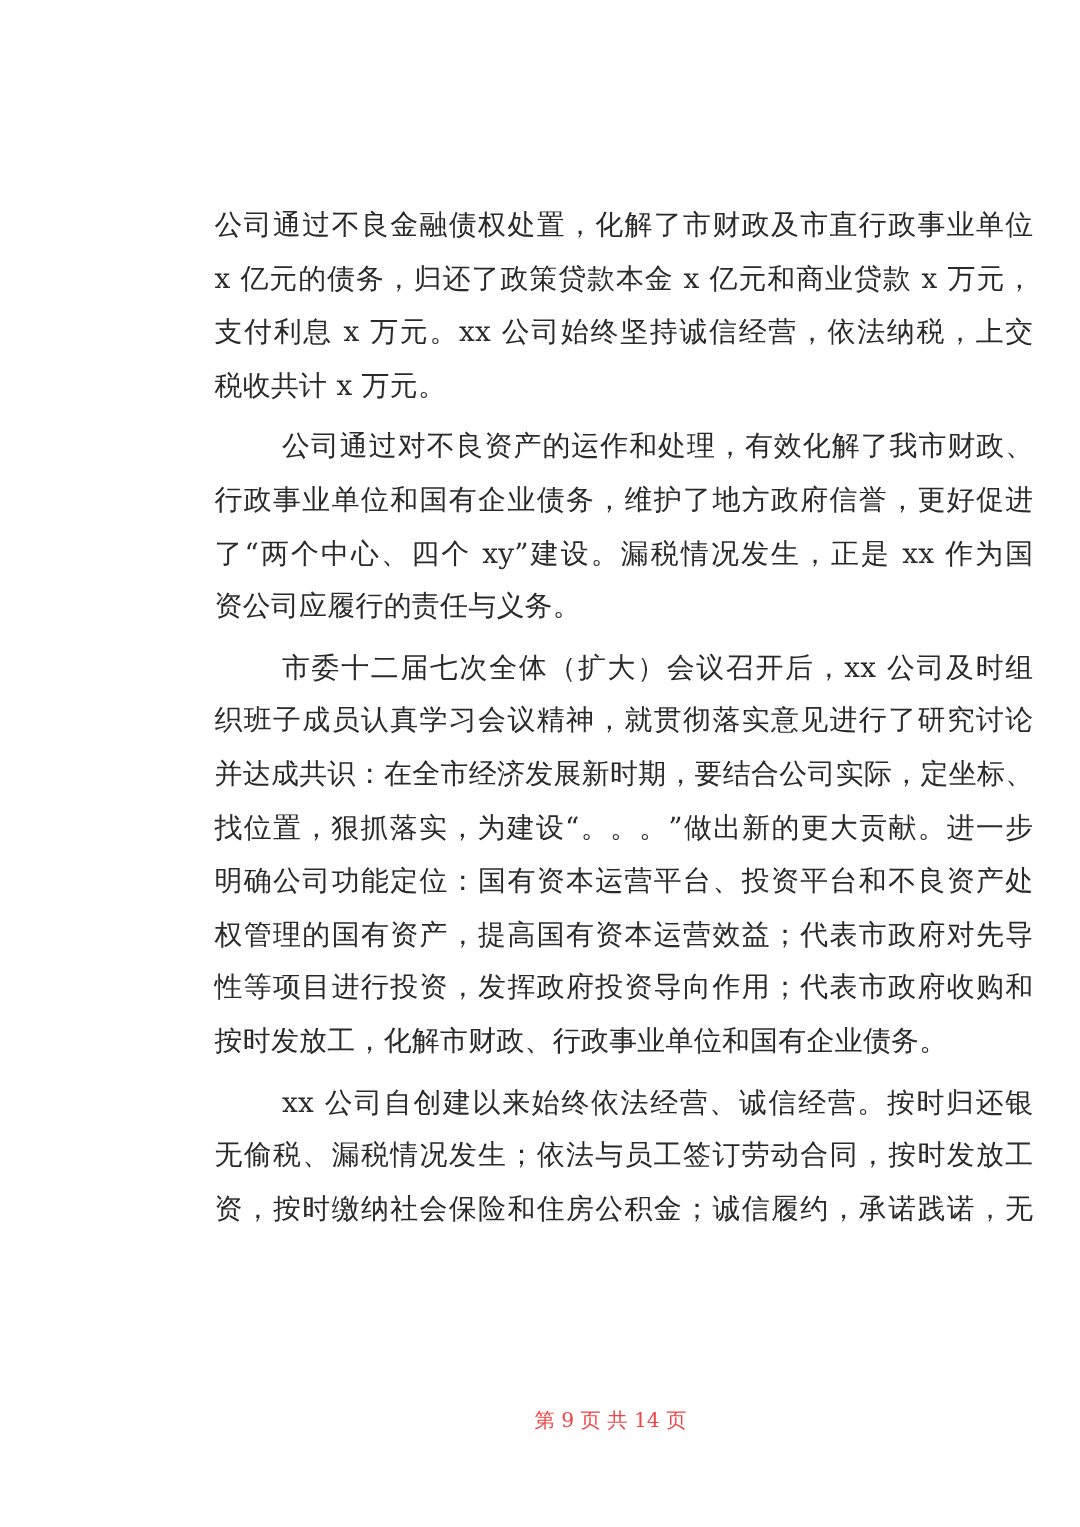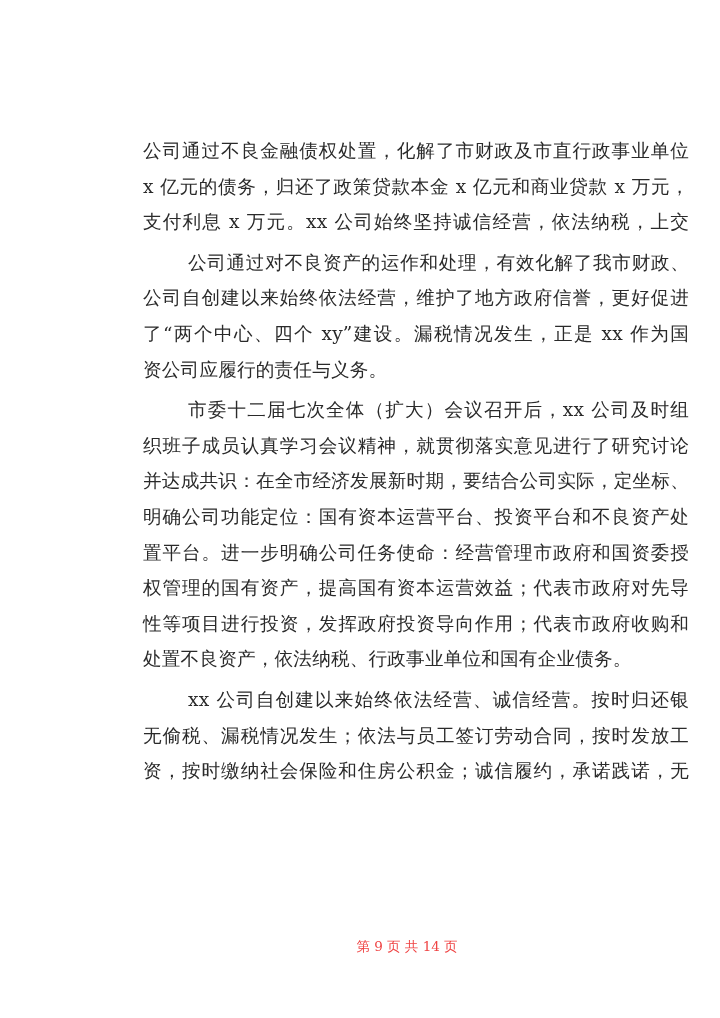--- a/index.html
+++ b/index.html
@@ -27,40 +27,41 @@
 </head>
 <body>
 
 <div class="page">
   <div class="content">
 
     <div>
       <div class="line">公司通过不良金融债权处置，化解了市财政及市直行政事业单位</div>
       <div class="line">x 亿元的债务，归还了政策贷款本金 x 亿元和商业贷款 x 万元，</div>
       <div class="line">支付利息 x 万元。xx 公司始终坚持诚信经营，依法纳税，上交</div>
+      <div class="line last">税收共计 x 万元。</div>
     </div>
     <div class="para-gap"></div>
 
     <div>
       <div class="line indent">公司通过对不良资产的运作和处理，有效化解了我市财政、</div>
-      <div class="line">公司自创建以来始终依法经营，维护了地方政府信誉，更好促进</div>
+      <div class="line">行政事业单位和国有企业债务，维护了地方政府信誉，更好促进</div>
       <div class="line">了“两个中心、四个 xy”建设。漏税情况发生，正是 xx 作为国</div>
       <div class="line last">资公司应履行的责任与义务。</div>
     </div>
     <div class="para-gap"></div>
 
     <div>
       <div class="line indent">市委十二届七次全体（扩大）会议召开后，xx 公司及时组</div>
       <div class="line">织班子成员认真学习会议精神，就贯彻落实意见进行了研究讨论</div>
       <div class="line">并达成共识：在全市经济发展新时期，要结合公司实际，定坐标、</div>
+      <div class="line">找位置，狠抓落实，为建设“。。。”做出新的更大贡献。进一步</div>
       <div class="line">明确公司功能定位：国有资本运营平台、投资平台和不良资产处</div>
-      <div class="line">置平台。进一步明确公司任务使命：经营管理市政府和国资委授</div>
       <div class="line">权管理的国有资产，提高国有资本运营效益；代表市政府对先导</div>
       <div class="line">性等项目进行投资，发挥政府投资导向作用；代表市政府收购和</div>
-      <div class="line last">处置不良资产，依法纳税、行政事业单位和国有企业债务。</div>
+      <div class="line last">按时发放工，化解市财政、行政事业单位和国有企业债务。</div>
     </div>
     <div class="para-gap"></div>
 
     <div>
       <div class="line indent">xx 公司自创建以来始终依法经营、诚信经营。按时归还银</div>
       <div class="line">无偷税、漏税情况发生；依法与员工签订劳动合同，按时发放工</div>
       <div class="line">资，按时缴纳社会保险和住房公积金；诚信履约，承诺践诺，无</div>
     </div>
 
   </div>

